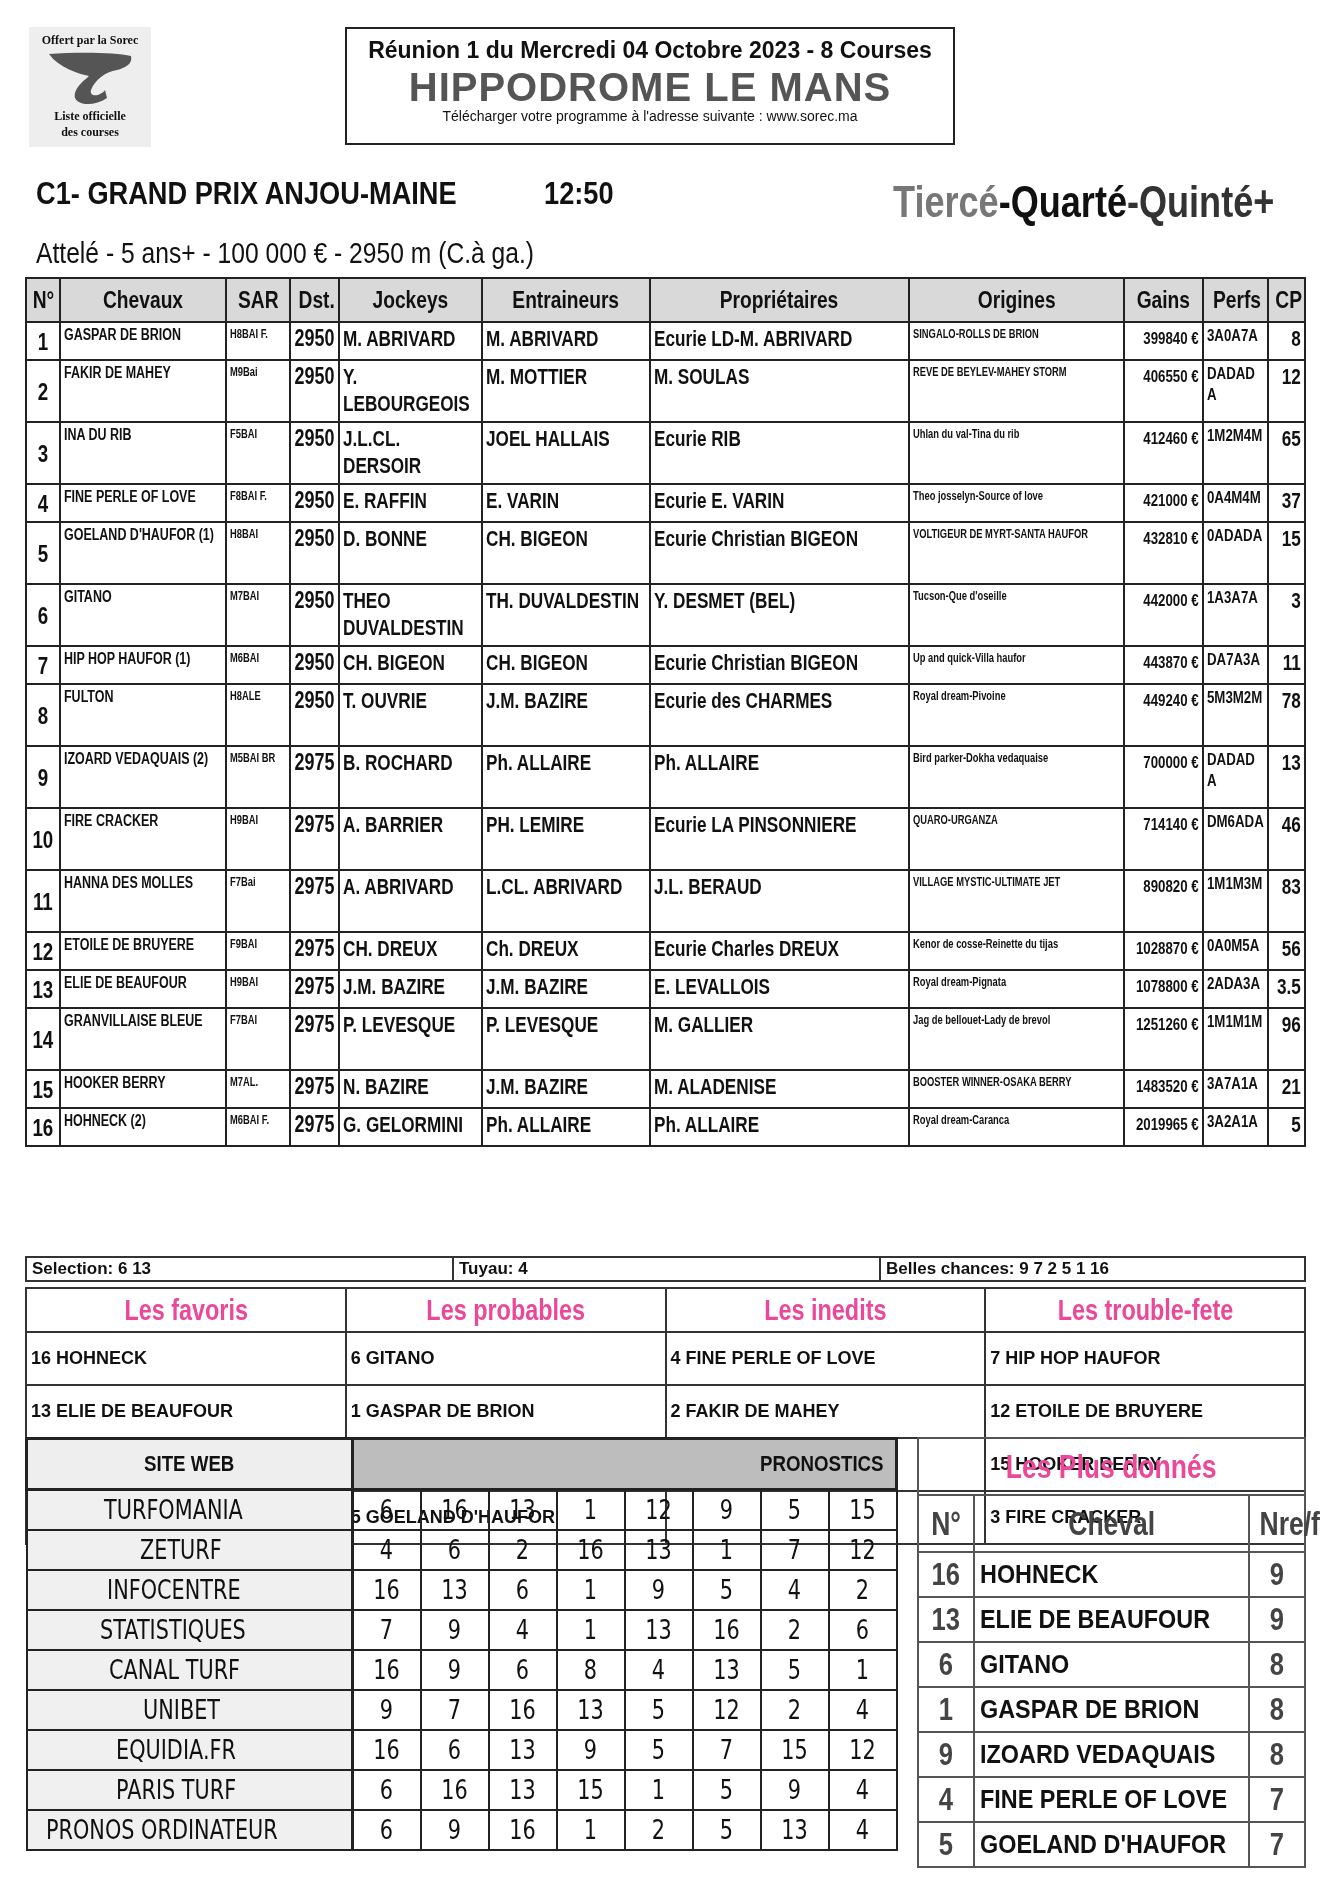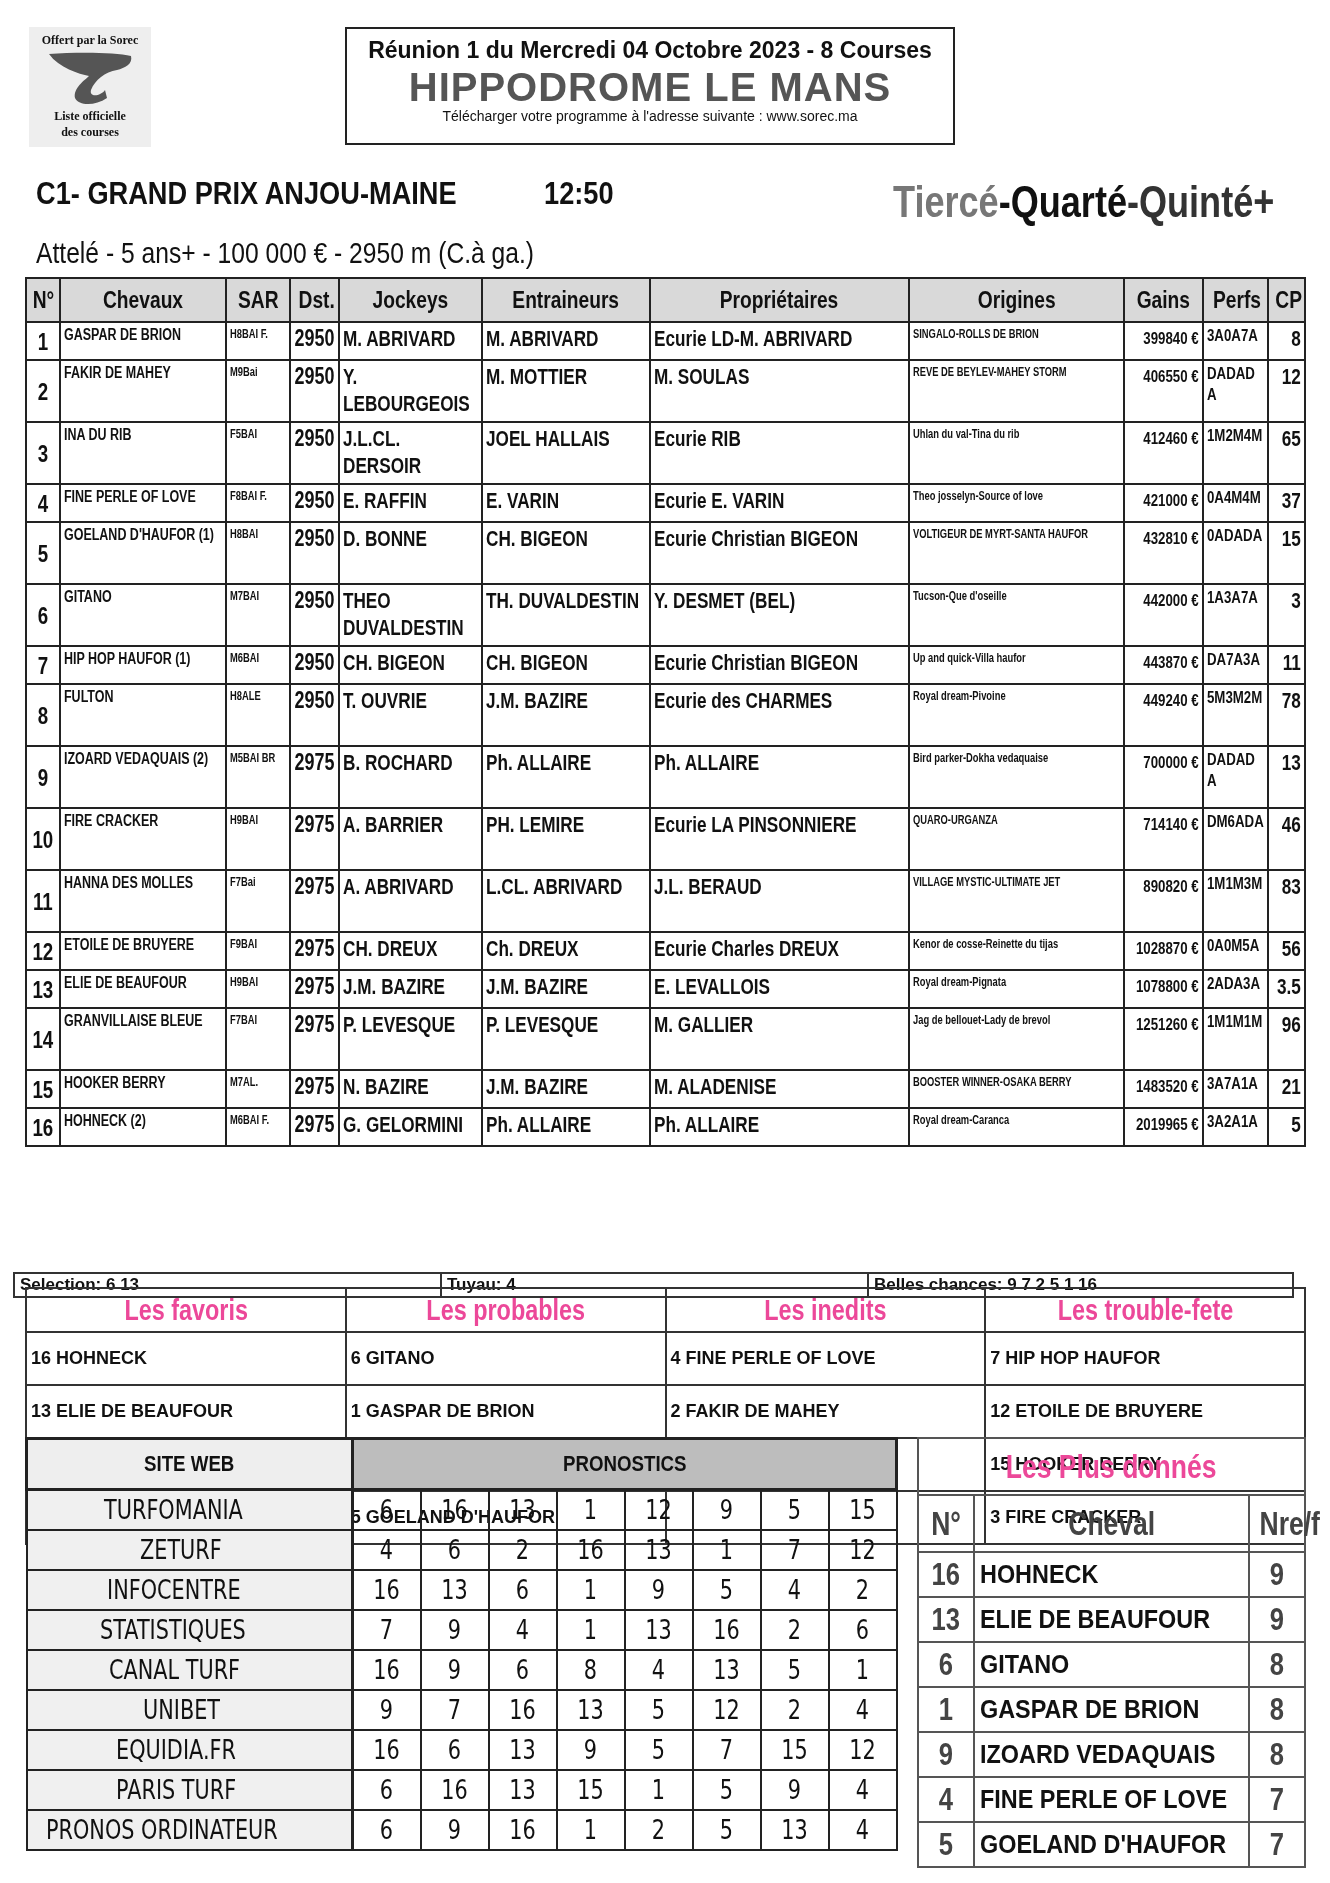--- a/index.html
+++ b/index.html
@@ -28,32 +28,32 @@
   .main-table td { font-size:22px; font-weight:bold; line-height:27px; }
   .main-table td.num { text-align:center; font-size:24px; vertical-align:middle; }
   .main-table td.small { font-size:16px; line-height:20px; }
   .main-table td.sar { font-size:12px; line-height:18px; }
   .main-table td.dst { text-align:center; font-size:23px; }
   .main-table td.gains { text-align:right; font-size:17px; }
   .main-table td.perfs { font-size:17px; line-height:21px; word-break:break-all; }
   .main-table td.cp { text-align:right; font-size:22px; }
   .cond-wrap { display:block; transform:scaleX(0.78); transform-origin:left; width:128%; }
 
-  .sel-table { position:absolute; left:13px; top:1256px; width:1281px;margin-top:16px; }
+  .sel-table { position:absolute; left:25px; top:1256px; width:1281px; }
   .sel-table td { border:2px solid #333; font-size:17px; font-weight:bold; padding:1px 5px; height:20px; }
 
   .cat-table { position:absolute; left:25px; top:1287px; width:1281px; table-layout:fixed; }
   .cat-table th { border:2px solid #333; font-size:30px; font-weight:bold; color:#ec4899; height:40px; }
   .cat-table th span { display:inline-block; transform:scaleX(0.78); }
   .cat-table td { border:2px solid #333; font-size:18px; font-weight:bold; padding:15px 4px; height:21px; }
 
   .prono-table { position:absolute; left:25px; top:1437px; width:873px; table-layout:fixed; }
   .prono-table th { font-size:22px; font-weight:bold; height:46px; border:3px solid #222; }
   .prono-table th.site { background:#eeeeee; }
-  .prono-table th.pro { background:#bdbdbd; }
+  .prono-table th.pro { background:#bdbdbd;text-align:right; }
   .prono-table th span { display:inline-block; transform:scaleX(0.85); }
   .prono-table td { border:2px solid #222; font-size:26px; height:36px; text-align:center; font-family:"DejaVu Sans", sans-serif; }
   .prono-table td span { display:inline-block; transform:scaleX(0.8); }
   .prono-table td.site { text-align:center; background:#f0f0f0; padding-left:4px; border-right:3px solid #222; }
   .prono-table td.site span { transform-origin:left; }
 
   .plus-table { position:absolute; left:917px; top:1437px; width:389px; table-layout:fixed; }
   .plus-table th.title { font-size:34px; font-weight:bold; color:#ec4899; height:53px; border:2px solid #555; }
   .plus-table th.title span, .plus-table th.h span { display:inline-block; transform:scaleX(0.78); }
   .plus-table th.h { font-size:34px; font-weight:bold; color:#444; height:53px; border:2px solid #555; }

